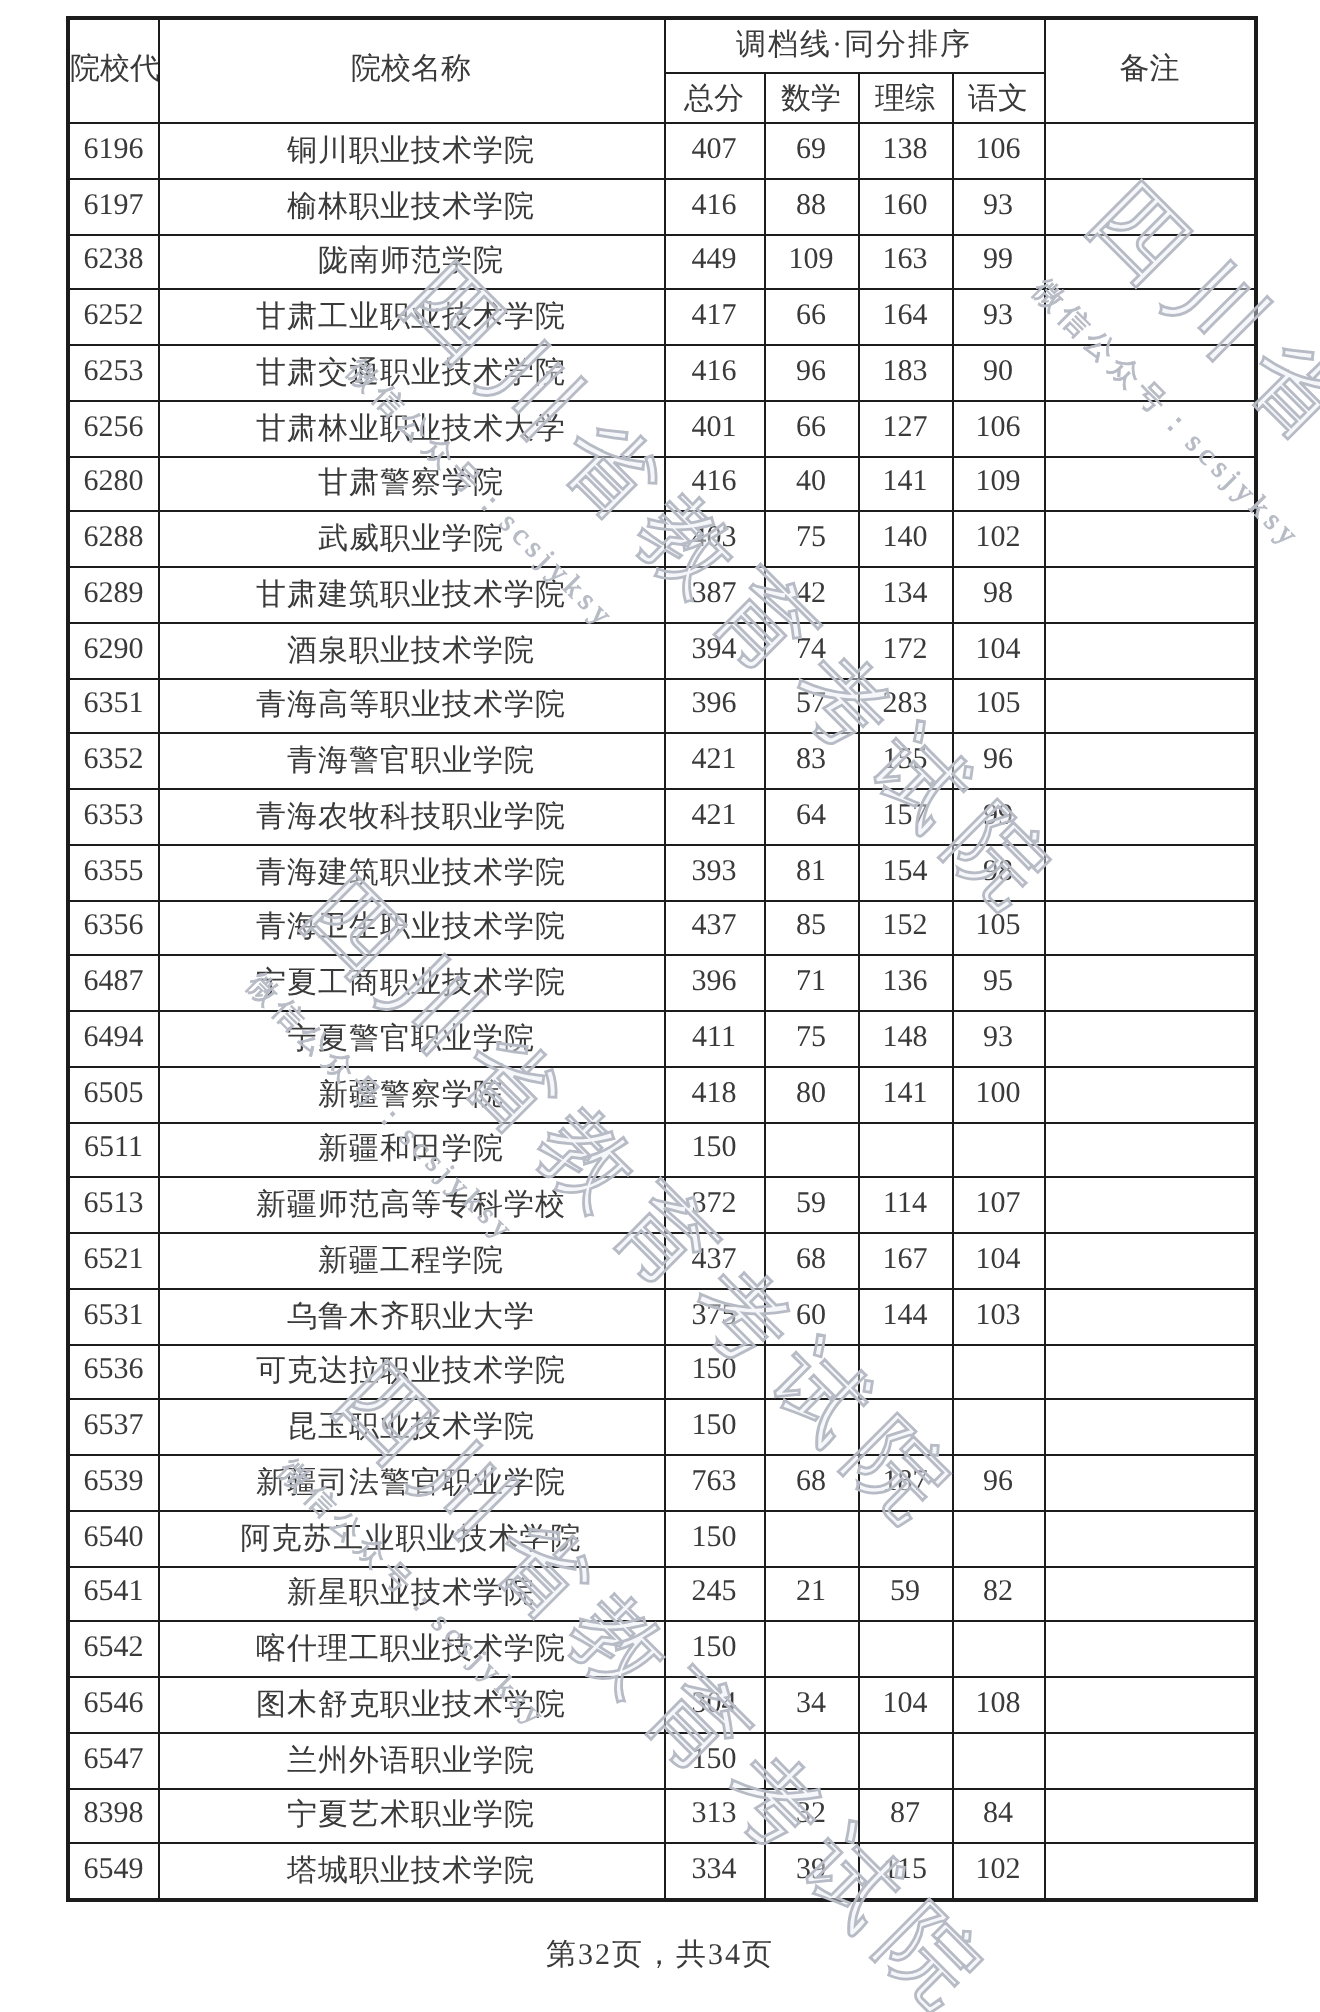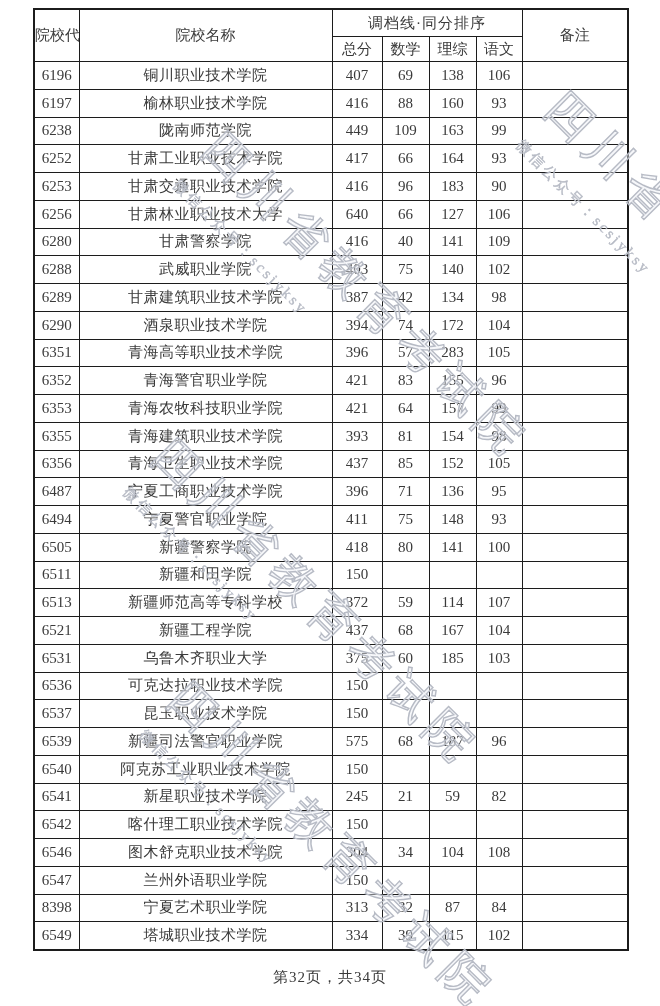--- a/index.html
+++ b/index.html
@@ -119,21 +119,21 @@
           <td class="name-cell">甘肃交通职业技术学院</td>
           <td>416</td>
           <td>96</td>
           <td>183</td>
           <td>90</td>
           <td></td>
         </tr>
         <tr>
           <td>6256</td>
           <td class="name-cell">甘肃林业职业技术大学</td>
-          <td>640</td>
+          <td>401</td>
           <td>66</td>
           <td>127</td>
           <td>106</td>
           <td></td>
         </tr>
         <tr>
           <td>6280</td>
           <td class="name-cell">甘肃警察学院</td>
           <td>416</td>
           <td>40</td>
@@ -265,21 +265,21 @@
           <td>68</td>
           <td>167</td>
           <td>104</td>
           <td></td>
         </tr>
         <tr>
           <td>6531</td>
           <td class="name-cell">乌鲁木齐职业大学</td>
           <td>375</td>
           <td>60</td>
-          <td>185</td>
+          <td>144</td>
           <td>103</td>
           <td></td>
         </tr>
         <tr>
           <td>6536</td>
           <td class="name-cell">可克达拉职业技术学院</td>
           <td>150</td>
           <td></td>
           <td></td>
           <td></td>
@@ -290,21 +290,21 @@
           <td class="name-cell">昆玉职业技术学院</td>
           <td>150</td>
           <td></td>
           <td></td>
           <td></td>
           <td></td>
         </tr>
         <tr>
           <td>6539</td>
           <td class="name-cell">新疆司法警官职业学院</td>
-          <td>575</td>
+          <td>763</td>
           <td>68</td>
           <td>187</td>
           <td>96</td>
           <td></td>
         </tr>
         <tr>
           <td>6540</td>
           <td class="name-cell">阿克苏工业职业技术学院</td>
           <td>150</td>
           <td></td>

